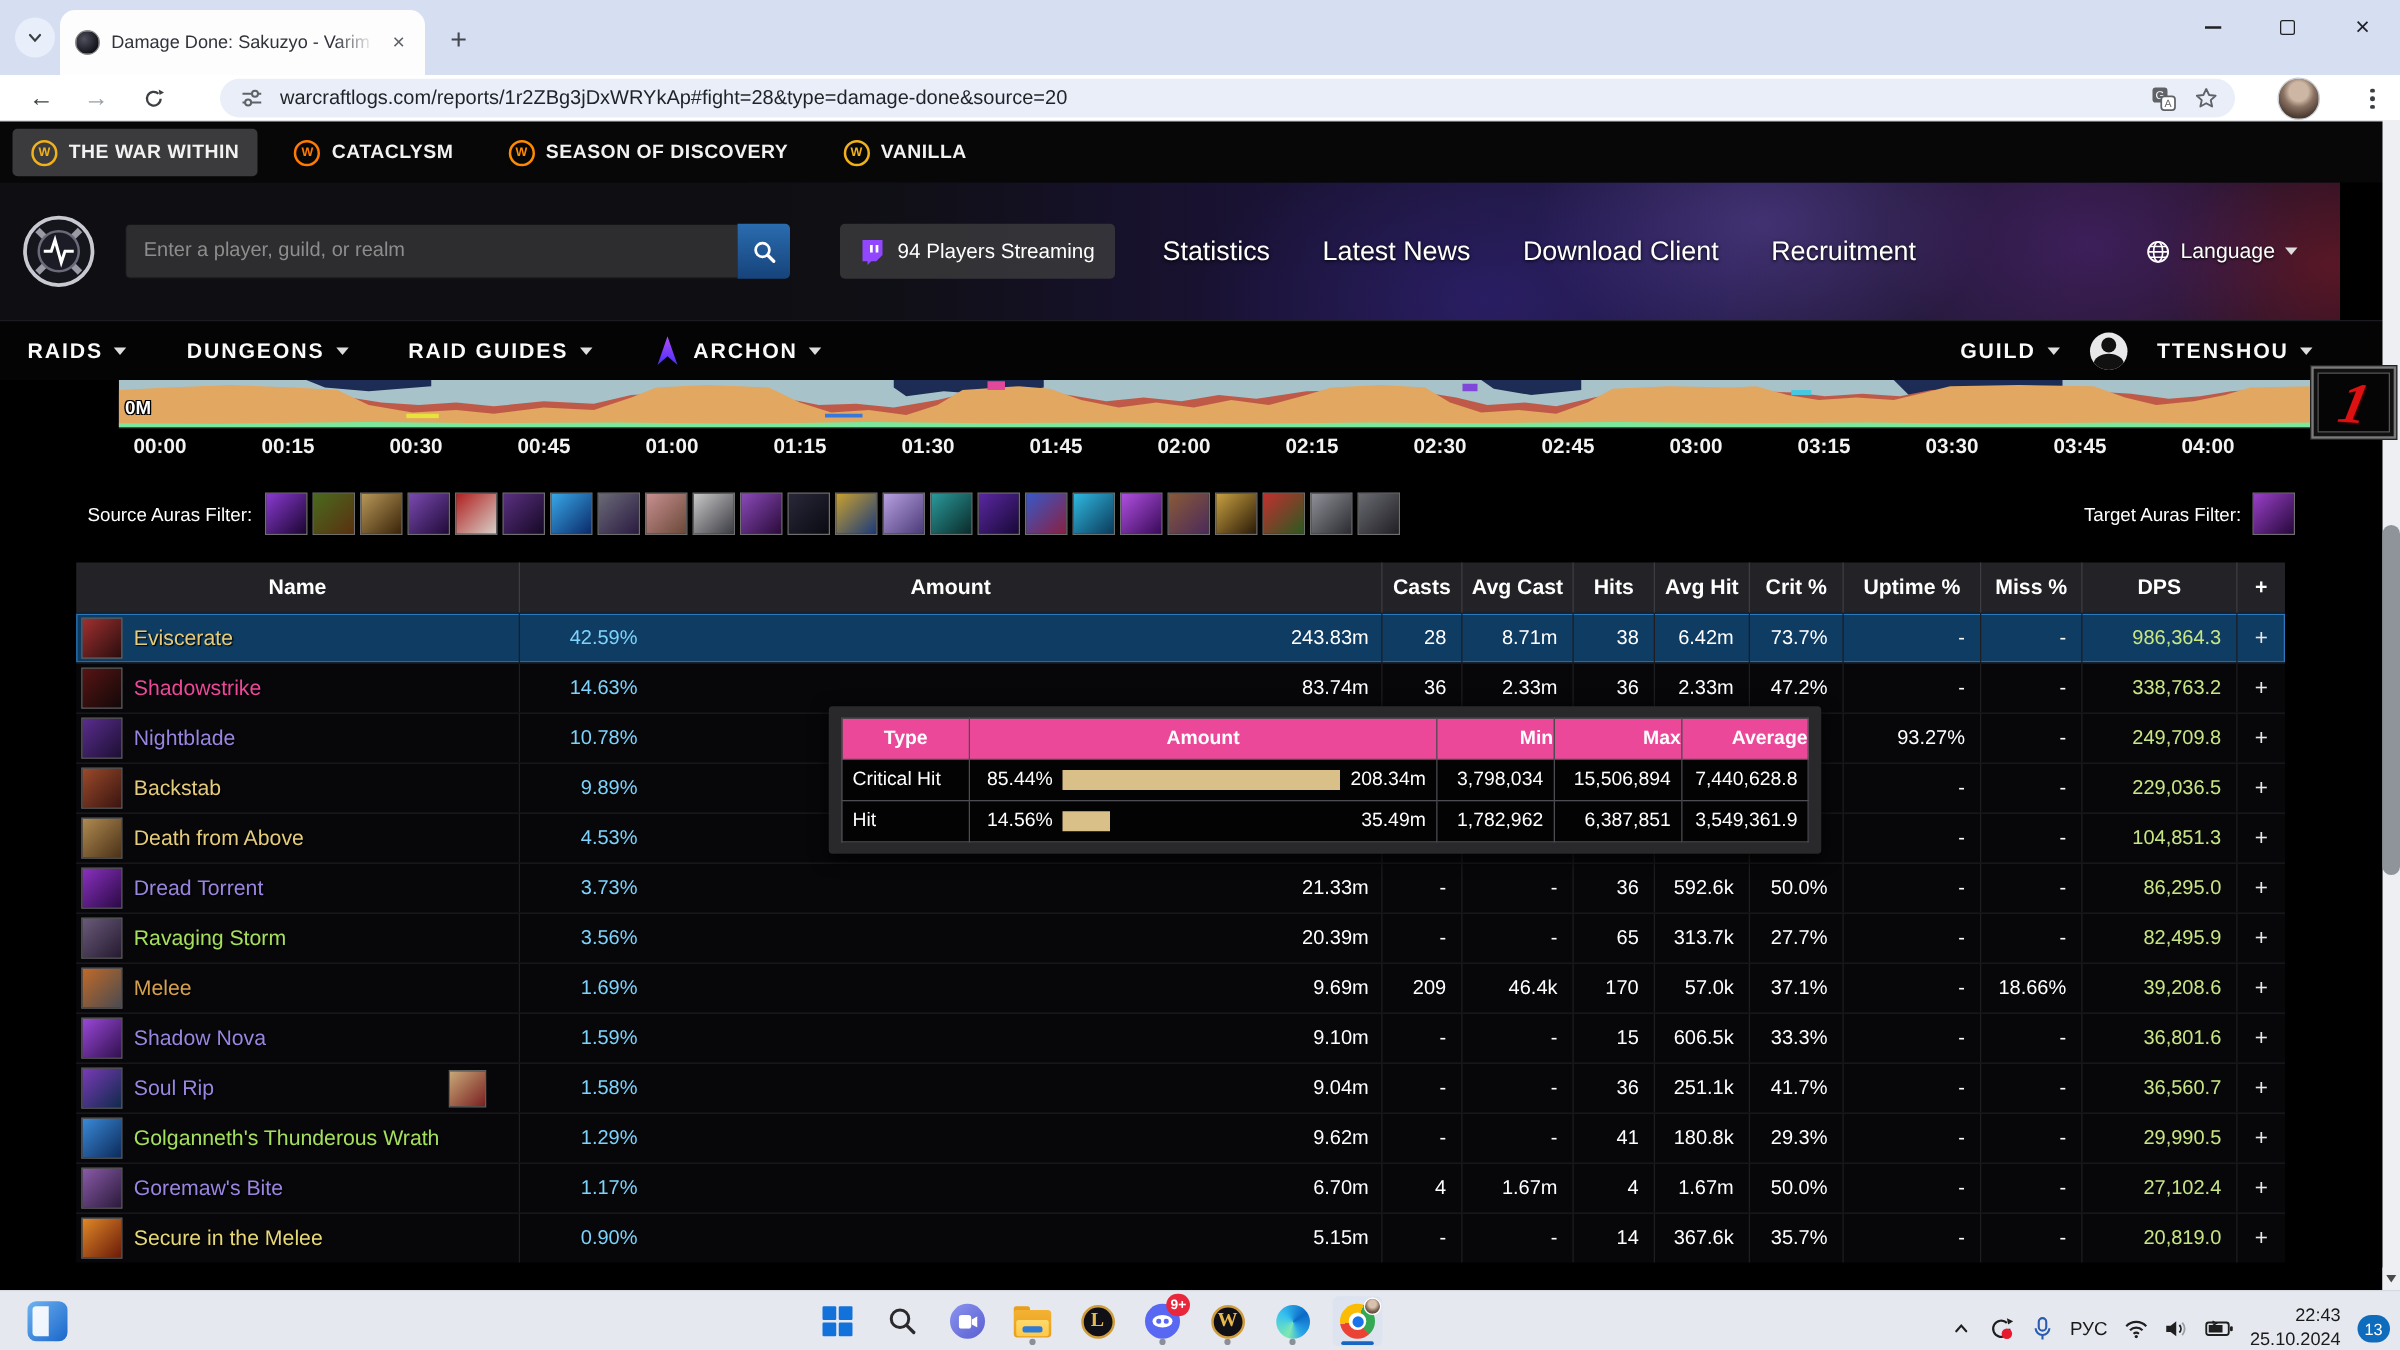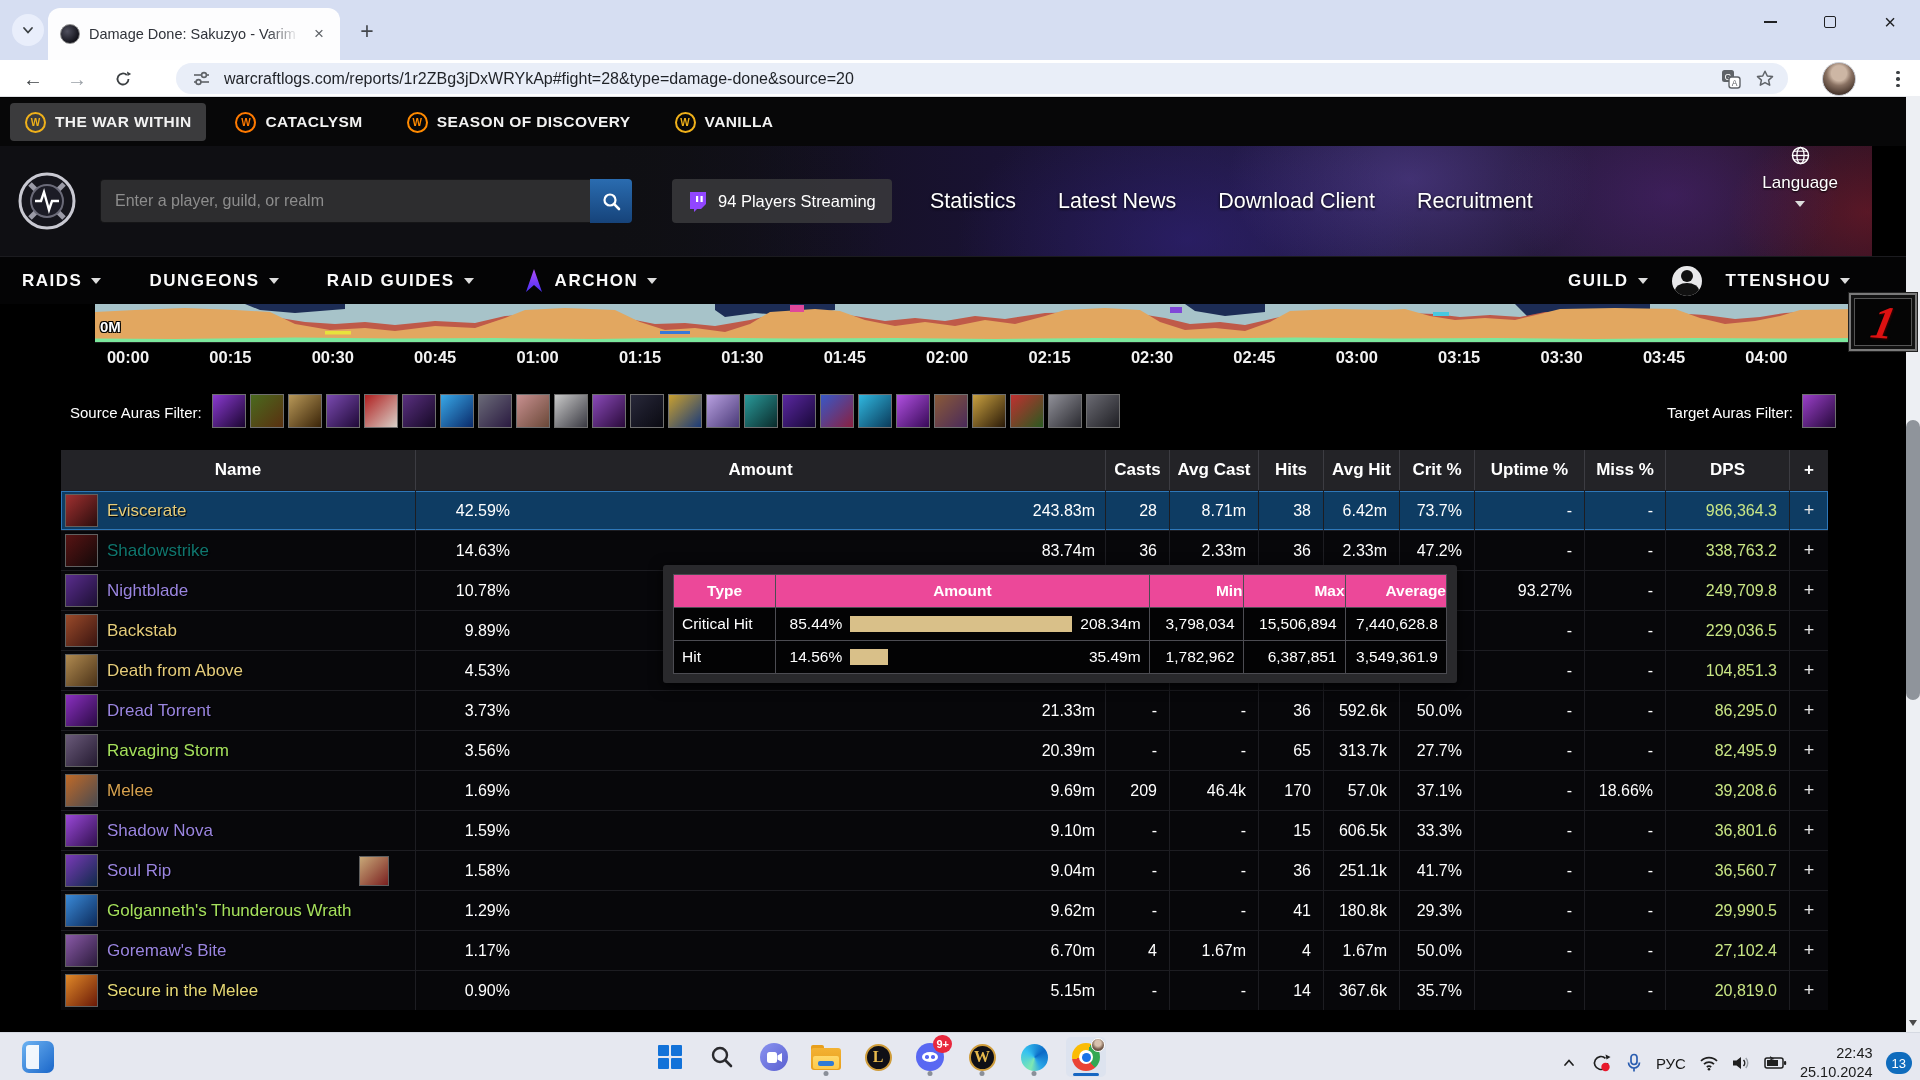--- a/index.html
+++ b/index.html
@@ -47,21 +47,21 @@
       linear-gradient(90deg, #0f0f13 0%, #191232 30%, #241c46 60%, #2a1836 85%, #301020 100%); }
   .header-art::after { content:""; position:absolute; inset:0; background:linear-gradient(90deg,#0f0f13,transparent 22%); }
   .search-wrap { left:100px; top:33px; width:532px; height:44px; display:flex; }
   .search-input { width:490px; height:44px; background:#2d2d2f; border:1px solid #151517; border-right:none; border-radius:4px 0 0 4px; color:#cfcfcf; font-size:16px; padding:0 14px; outline:none; font-family:"Liberation Sans",sans-serif; }
   .search-input::placeholder { color:#8d8d8d; }
   .search-btn { width:42px; height:44px; border:none; border-radius:0 4px 4px 0; background:linear-gradient(180deg,#2a6cb0,#16437a); display:flex; align-items:center; justify-content:center; cursor:pointer; }
   .twitch-chip { left:672px; top:33px; height:44px; padding:0 16px; background:rgba(58,58,60,.85); border-radius:4px; display:flex; align-items:center; gap:10px; cursor:pointer; }
   .twitch-chip span.lbl { font-size:16.5px; color:#fff; }
   .hlinks { left:930px; top:0; height:110px; display:flex; align-items:center; gap:42px; }
   .hlinks span { font-size:21.5px; color:#fff; text-shadow:0 1px 3px #000; cursor:pointer; }
-  .lang { right:34px; top:0; height:110px; display:flex; align-items:center; gap:8px; cursor:pointer;flex-direction:column; }
+  .lang { right:34px; top:0; height:110px; display:flex; align-items:center; gap:8px; cursor:pointer; }
   .lang span { font-size:17px; color:#fff; text-shadow:0 1px 2px #000; }
   .caret { width:0; height:0; border-left:5px solid transparent; border-right:5px solid transparent; border-top:6px solid #ddd; display:inline-block; }
 
   
   #subnav { left:0; top:256px; width:1920px; height:48px; background:#040405; border-top:1px solid #1b1b1f; }
   .sn-left { left:22px; top:0; height:48px; display:flex; align-items:center; gap:48px; }
   .sn-item { display:flex; align-items:center; gap:9px; cursor:pointer; }
   .sn-item b { font-size:17px; color:#fafafa; letter-spacing:1.5px; font-weight:bold; }
   .sn-right { right:70px; top:0; height:48px; display:flex; align-items:center; gap:24px; }
   .user-av { width:30px; height:30px; border-radius:50%; background:#e8e8ea; position:relative; overflow:hidden; }
@@ -90,21 +90,21 @@
   .thead > div:first-child { border-left:none; }
   .trow { height:40px; background:#07070a; border-top:1px solid #1d1d22; }
   .trow > div { display:flex; align-items:center; border-left:1px solid #1d1d22; overflow:hidden; }
   .trow > div:first-child { border-left:none; }
   .trow.sel { background:#0e3c63; box-shadow:inset 0 0 0 1px #2e77b8; }
   .cell-name { gap:9px; padding-left:4px; }
   .abil-icon { width:33px; height:33px; border:1px solid #606060; flex:none; }
   .abil-name { font-size:17px; text-shadow:1px 1px 1px #000; cursor:pointer; white-space:nowrap; }
   .proc-icon { width:30px; height:30px; border:1px solid #606060; margin-left:auto; margin-right:26px; flex:none; }
   .cell-amt { padding:0 10px 0 8px; }
-  .pct { width:86px; text-align:right; font-size:16px; color:#ffffff; flex:none; }
+  .pct { width:86px; text-align:right; font-size:16px; color:#7dd3fc; flex:none; }
   .barwrap { flex:1; margin:0 8px; height:17px; position:relative; }
   .bar { height:17px; }
   .amt { width:104px; text-align:right; font-size:16px; color:#fff; flex:none; }
   .num { justify-content:flex-end; padding-right:12px; font-size:16px; color:#fff; }
   .dps { justify-content:flex-end; padding-right:12px; font-size:16px; color:#c9e685; }
   .plus { justify-content:center; font-size:18px; color:#e8e8e8; cursor:pointer; }
 
   
   .tooltip { left:663px; top:261px; width:794px; background:#29292c; border-radius:3px; padding:9px 10px; box-shadow:0 3px 14px rgba(0,0,0,.85); z-index:5; }
   .ttable { width:100%; border-collapse:collapse; }
@@ -435,21 +435,21 @@
     <div class="num">73.7%</div>
     <div class="num">-</div>
     <div class="num">-</div>
     <div class="dps">986,364.3</div>
     <div class="plus">+</div>
   </div>
 
   <div class="grid trow">
     <div class="cell-name">
       <span class="abil-icon" style="background: linear-gradient(135deg, rgb(88, 20, 20), rgb(18, 8, 8));"></span>
-      <span class="abil-name" style="color: #0f766e;">Shadowstrike</span>
+      <span class="abil-name" style="color: #ec4899;">Shadowstrike</span>
 
     </div>
     <div class="cell-amt">
       <span class="pct">14.63%</span>
       <span class="barwrap"><span class="bar" style="background: rgb(220, 192, 138); width: 169.415px;"></span></span>
       <span class="amt">83.74m</span>
     </div>
     <div class="num">36</div>
     <div class="num">2.33m</div>
     <div class="num">36</div>

